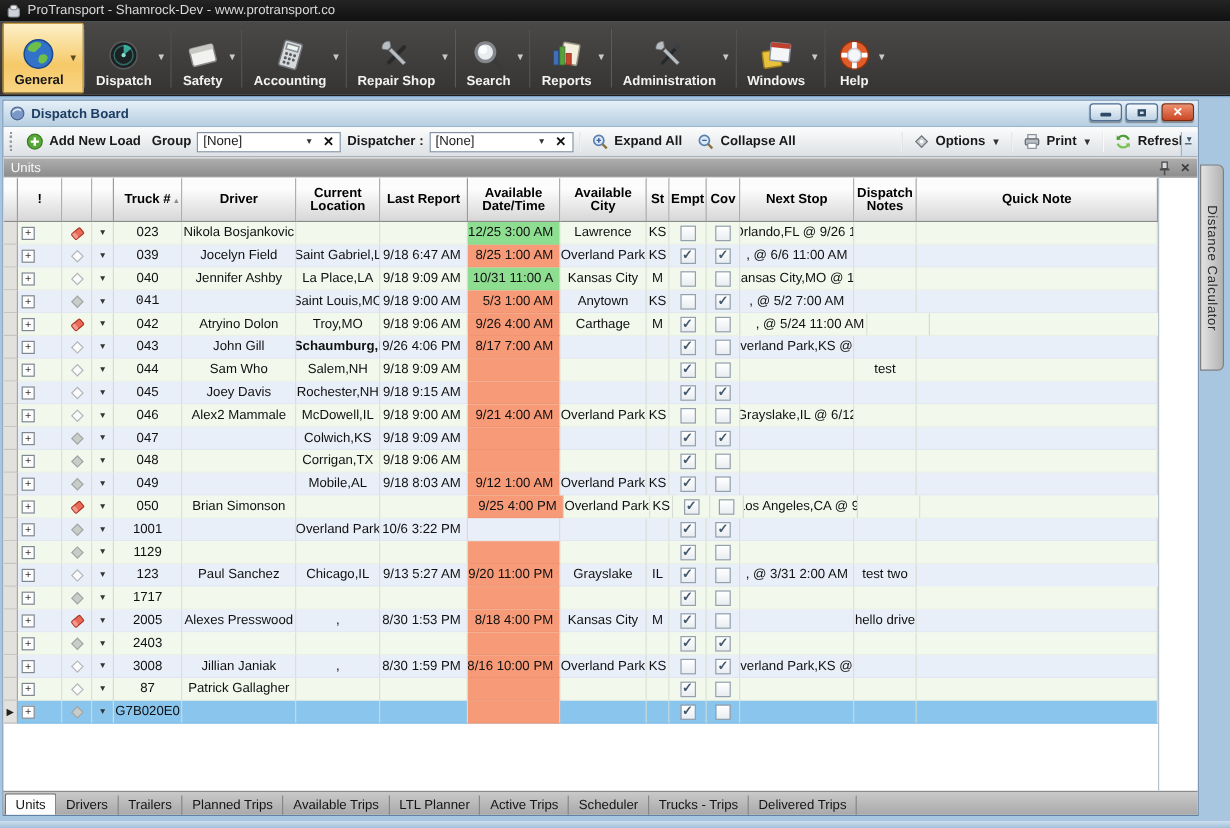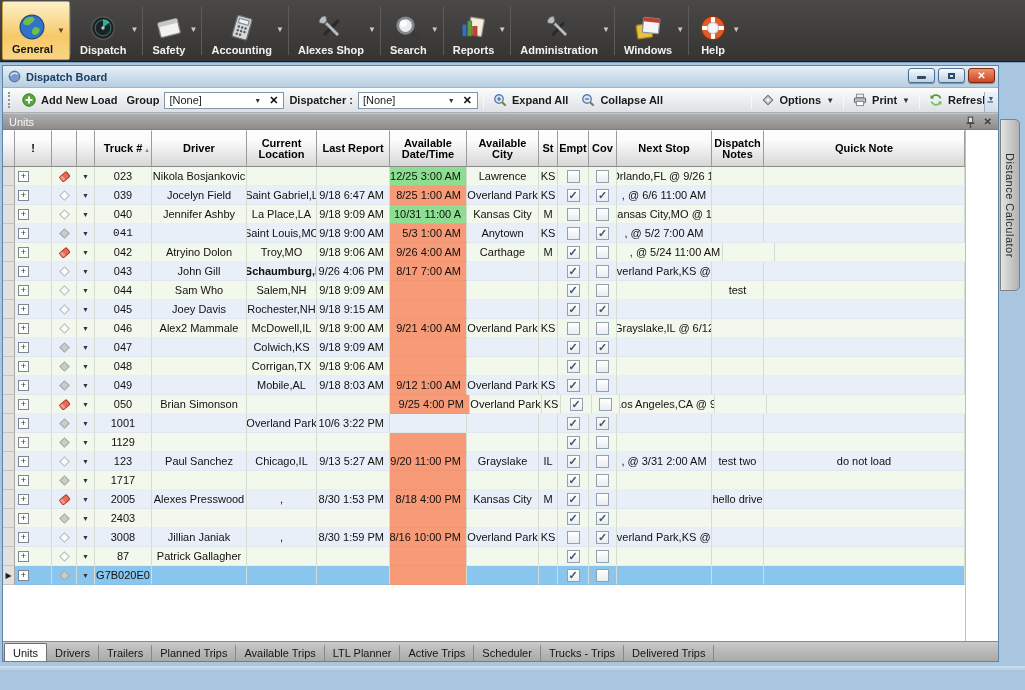--- a/index.html
+++ b/index.html
@@ -73,20 +73,27 @@
   
   .distance-tab{position:absolute;right:5px;top:56px;width:20px;height:172px;background:linear-gradient(90deg,#e3e3e3,#b2b2b2);border:1px solid #808080;border-radius:0 5px 5px 0;display:flex;align-items:center;justify-content:center;color:#2c2c2c;z-index:3;}
   .distance-tab span{writing-mode:vertical-rl;letter-spacing:.5px;}
   .bottom-edge{height:6px;background:linear-gradient(#cfe0ef,#a2c0da);}
 </style>
 </head>
 <body>
 
 <div class="app">
 
+  <div class="titlebar">
+    <span class="ticon"><svg viewBox="0 0 14 14">
+          <rect x="2" y="4" width="10" height="8" rx="2" fill="#cfd3d8" stroke="#8a8f95"></rect>
+          <rect x="4" y="1.5" width="6" height="4" rx="2" fill="#e8eaee" stroke="#8a8f95"></rect>
+        </svg></span>
+    <span>ProTransport - Shamrock-Dev - www.protransport.co</span>
+  </div>
 
   <div class="ribbon">
       <div class="rib-btn active">
         <span class="ric"><svg viewBox="0 0 24 24">
             <circle cx="12" cy="12" r="9.5" fill="#3272c8"></circle>
             <path d="M5 8.2C6 5 10 3.2 13 4.4c2 1 .8 3-1.2 4.2-1.2.8-1.2 2-3.2 2S4.6 9.8 5 8.2z" fill="#6cc04a"></path>
             <path d="M13.5 12.5c2.2-1 5.5.2 4.5 2.8-.8 2.2-3.2 3.8-5 2.7-1.8-1.2-.9-4.5.5-5.5z" fill="#6cc04a"></path>
             <circle cx="12" cy="12" r="9.5" fill="none" stroke="#1a4a8a"></circle>
           </svg></span>
         <span class="rarrow">▼</span>
@@ -138,21 +145,21 @@
       <div class="rib-sep"></div>
       <div class="rib-btn">
         <span class="ric"><svg viewBox="0 0 24 24">
             <rect x="10.7" y="3" width="2.7" height="17" rx="1.2" fill="#2a2a2a" transform="rotate(45 12 12)"></rect>
             <g transform="rotate(-45 12 12)">
               <rect x="10.8" y="6.5" width="2.4" height="13.5" fill="#b9bec3" stroke="#6e747a" stroke-width=".5"></rect>
               <path d="M8.4 2.6a4.2 4.2 0 0 1 7.2 0l-2.2 3h-2.8z" fill="#b9bec3" stroke="#6e747a" stroke-width=".5"></path>
             </g>
           </svg></span>
         <span class="rarrow">▼</span>
-        <span class="rlabel">Alexes Shop</span>
+        <span class="rlabel">Repair Shop</span>
       </div>
       <div class="rib-sep"></div>
       <div class="rib-btn">
         <span class="ric"><svg viewBox="0 0 24 24">
             <line x1="14.4" y1="14.4" x2="20.6" y2="20.6" stroke="#3a3a3a" stroke-width="3.4" stroke-linecap="round"></line>
             <circle cx="10" cy="10" r="6.2" fill="#e9edf0" stroke="#84888c" stroke-width="2.2"></circle>
             <circle cx="8.4" cy="8.4" r="2.8" fill="#ffffff" opacity=".85"></circle>
           </svg></span>
         <span class="rarrow">▼</span>
         <span class="rlabel">Search</span>
@@ -820,21 +827,20 @@
                 <div class="gc " style="width: 72px;">Grayslake</div>
                 <div class="gc " style="width: 19px;">IL</div>
                 <div class="gc " style="width: 31px;">
                   <span class="cb">✓</span>
                 </div>
                 <div class="gc " style="width: 28px;">
                   <span class="cb"></span>
                 </div>
                 <div class="gc " style="width: 95px;">, @ 3/31 2:00 AM</div>
                 <div class="gc " style="width: 52px;">test two</div>
-                <div class="gc " style="width: 201px;">do not load</div>
               </div>
               <div class="grow">
                 <div class="gc c-ind" style="width: 12px;"></div>
                 <div class="gc " style="width: 37px;">
                   <span class="expand-box">+</span>
                 </div>
                 <div class="gc " style="width: 25px;">
                   <span class="rowico"><svg viewBox="0 0 13 13">
                       <rect x="3.2" y="3.2" width="6.6" height="6.6" fill="#c9cdc9" stroke="#a2a6a2" transform="rotate(45 6.5 6.5)"></rect>
                     </svg></span>

